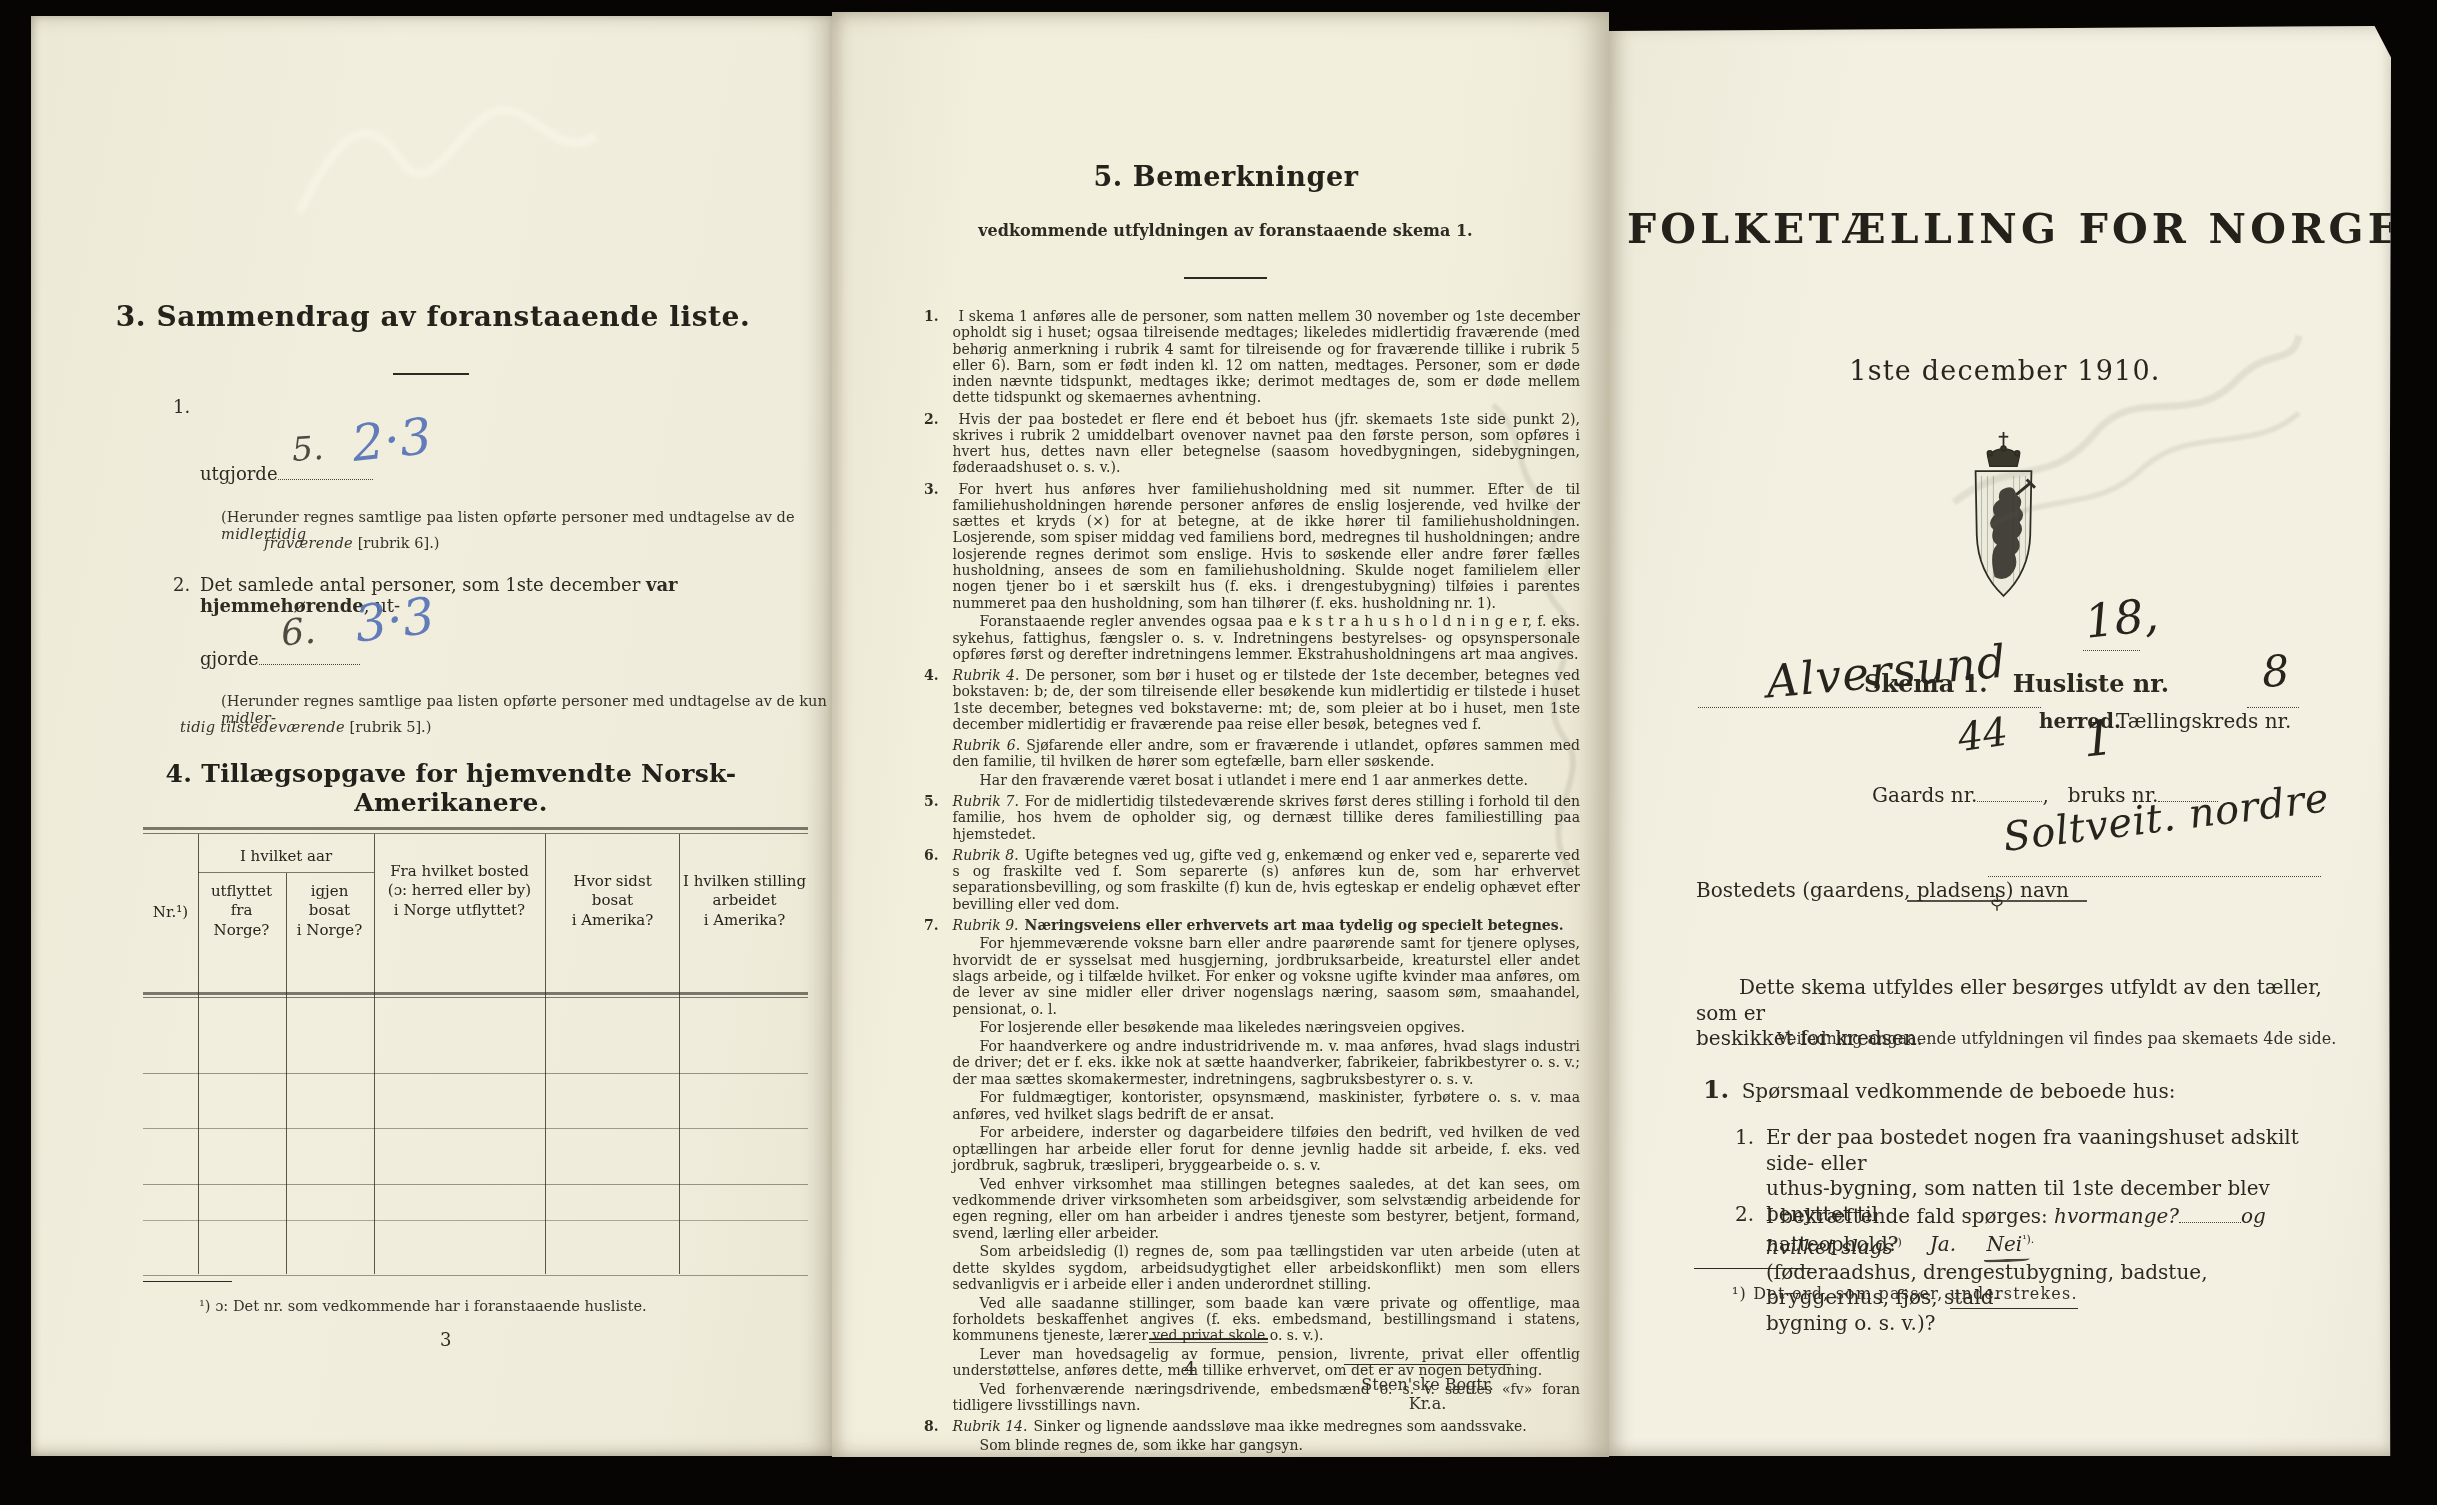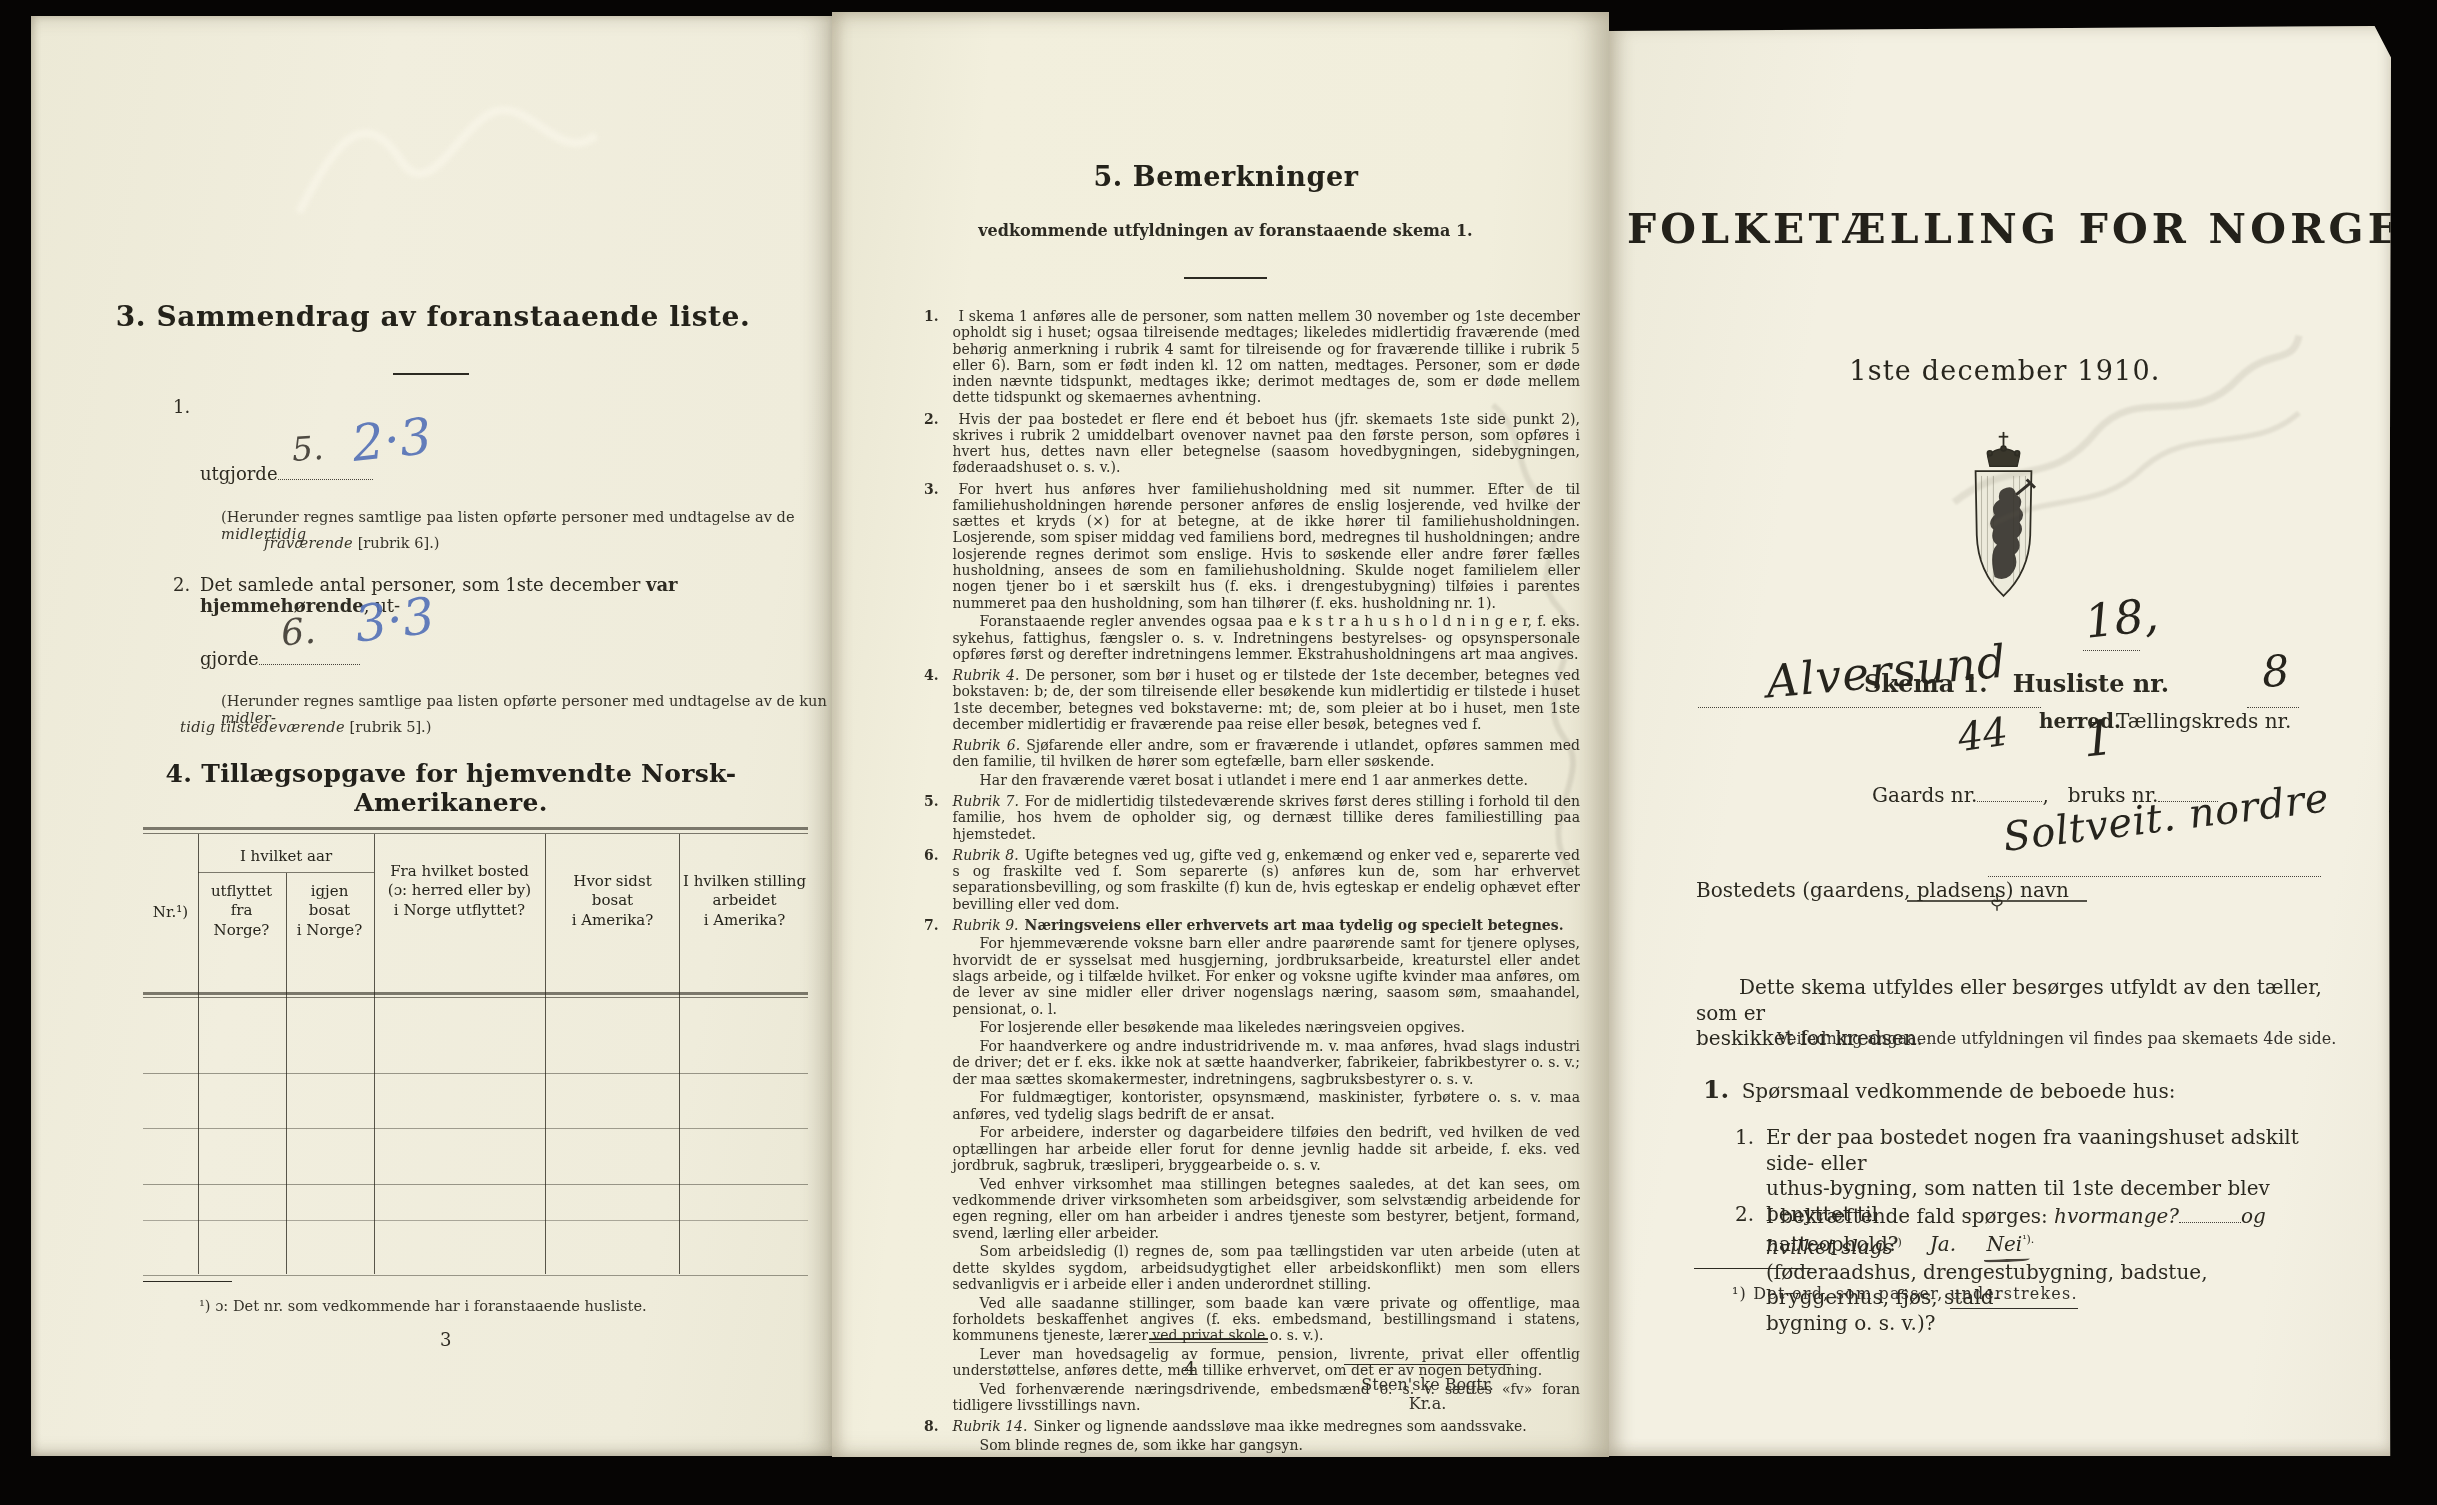--- a/index.html
+++ b/index.html
@@ -172,21 +172,21 @@
     <div class="para ind"><span class="no"></span><span>Foranstaaende regler anvendes ogsaa paa e k s t r a h u s h o l d n i n g e r, f. eks. sykehus, fattighus, fængsler o. s. v.  Indretningens bestyrelses- og opsynspersonale opføres først og derefter indretningens lemmer.  Ekstrahusholdningens art maa angives.</span></div>
     <div class="para"><span class="no">4.</span><span class="lead">Rubrik 4.</span><span>De personer, som bør i huset og er tilstede der 1ste december, betegnes ved bokstaven: b;  de, der som tilreisende eller besøkende kun midlertidig er tilstede i huset 1ste december, betegnes ved bokstaverne: mt;  de, som pleier at bo i huset, men 1ste december midlertidig er fraværende paa reise eller besøk, betegnes ved f.</span></div>
     <div class="para"><span class="no"></span><span class="lead">Rubrik 6.</span><span>Sjøfarende eller andre, som er fraværende i utlandet, opføres sammen med den familie, til hvilken de hører som egtefælle, barn eller søskende.</span></div>
     <div class="para ind"><span class="no"></span><span>Har den fraværende været bosat i utlandet i mere end 1 aar anmerkes dette.</span></div>
     <div class="para"><span class="no">5.</span><span class="lead">Rubrik 7.</span><span>For de midlertidig tilstedeværende skrives først deres stilling i forhold til den familie, hos hvem de opholder sig, og dernæst tillike deres familiestilling paa hjemstedet.</span></div>
     <div class="para"><span class="no">6.</span><span class="lead">Rubrik 8.</span><span>Ugifte betegnes ved ug, gifte ved g, enkemænd og enker ved e, separerte ved s og fraskilte ved f.  Som separerte (s) anføres kun de, som har erhvervet separationsbevilling, og som fraskilte (f) kun de, hvis egteskap er endelig ophævet efter bevilling eller ved dom.</span></div>
     <div class="para"><span class="no">7.</span><span class="lead">Rubrik 9.</span><b>Næringsveiens eller erhvervets art maa tydelig og specielt betegnes.</b></div>
     <div class="para ind"><span class="no"></span><span>For hjemmeværende voksne barn eller andre paarørende samt for tjenere oplyses, hvorvidt de er sysselsat med husgjerning, jordbruksarbeide, kreaturstel eller andet slags arbeide, og i tilfælde hvilket.  For enker og voksne ugifte kvinder maa anføres, om de lever av sine midler eller driver nogenslags næring, saasom søm, smaahandel, pensionat, o. l.</span></div>
     <div class="para ind"><span class="no"></span><span>For losjerende eller besøkende maa likeledes næringsveien opgives.</span></div>
     <div class="para ind"><span class="no"></span><span>For haandverkere og andre industridrivende m. v. maa anføres, hvad slags industri de driver; det er f. eks. ikke nok at sætte haandverker, fabrikeier, fabrikbestyrer o. s. v.; der maa sættes skomakermester, indretningens, sagbruksbestyrer o. s. v.</span></div>
-    <div class="para ind"><span class="no"></span><span>For fuldmægtiger, kontorister, opsynsmænd, maskinister, fyrbøtere o. s. v. maa anføres, ved tydelig slags bedrift de er ansat.</span></div>
+    <div class="para ind"><span class="no"></span><span>For fuldmægtiger, kontorister, opsynsmænd, maskinister, fyrbøtere o. s. v. maa anføres, ved hvilket slags bedrift de er ansat.</span></div>
     <div class="para ind"><span class="no"></span><span>For arbeidere, inderster og dagarbeidere tilføies den bedrift, ved hvilken de ved optællingen har arbeide eller forut for denne jevnlig hadde sit arbeide, f. eks. ved jordbruk, sagbruk, træsliperi, bryggearbeide o. s. v.</span></div>
     <div class="para ind"><span class="no"></span><span>Ved enhver virksomhet maa stillingen betegnes saaledes, at det kan sees, om vedkommende driver virksomheten som arbeidsgiver, som selvstændig arbeidende for egen regning, eller om han arbeider i andres tjeneste som bestyrer, betjent, formand, svend, lærling eller arbeider.</span></div>
     <div class="para ind"><span class="no"></span><span>Som arbeidsledig (l) regnes de, som paa tællingstiden var uten arbeide (uten at dette skyldes sygdom, arbeidsudygtighet eller arbeidskonflikt) men som ellers sedvanligvis er i arbeide eller i anden underordnet stilling.</span></div>
     <div class="para ind"><span class="no"></span><span>Ved alle saadanne stillinger, som baade kan være private og offentlige, maa forholdets beskaffenhet angives (f. eks. embedsmand, bestillingsmand i statens, kommunens tjeneste, lærer ved privat skole o. s. v.).</span></div>
     <div class="para ind"><span class="no"></span><span>Lever man hovedsagelig av formue, pension, livrente, privat eller offentlig understøttelse, anføres dette, men tillike erhvervet, om det er av nogen betydning.</span></div>
     <div class="para ind"><span class="no"></span><span>Ved forhenværende næringsdrivende, embedsmænd o. s. v. sættes «fv» foran tidligere livsstillings navn.</span></div>
     <div class="para"><span class="no">8.</span><span class="lead">Rubrik 14.</span><span>Sinker og lignende aandssløve maa ikke medregnes som aandssvake.</span></div>
     <div class="para ind"><span class="no"></span><span>Som blinde regnes de, som ikke har gangsyn.</span></div>
   </div>
 

